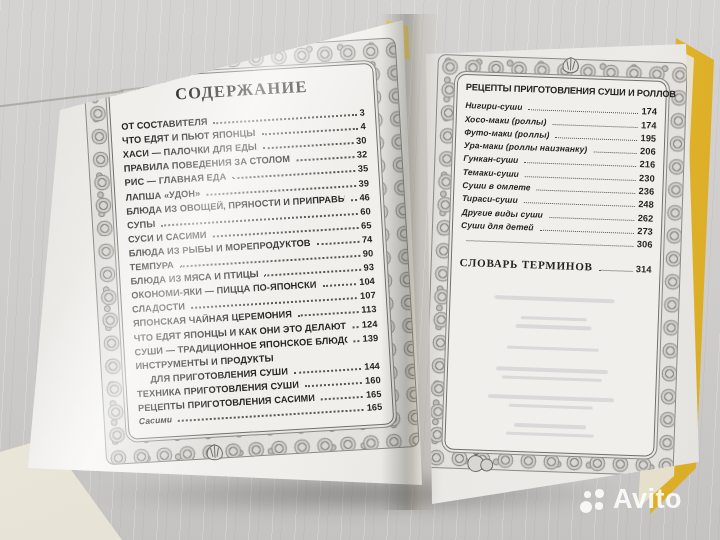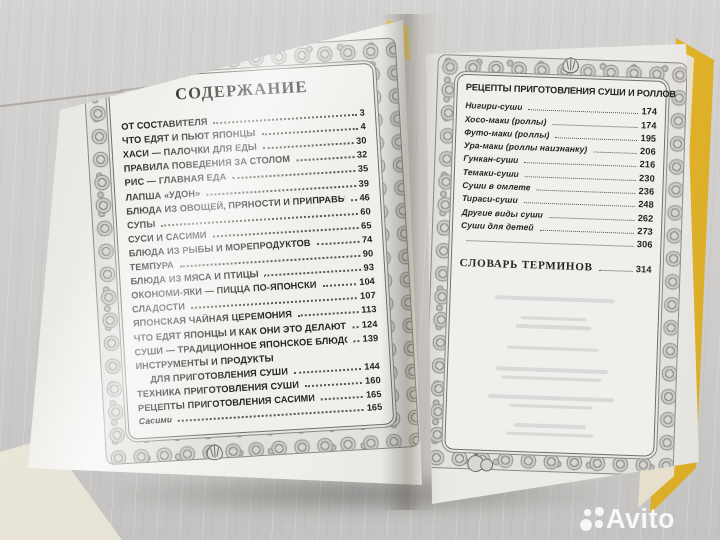--- a/index.html
+++ b/index.html
@@ -74,21 +74,21 @@
   .show-through{margin-top:26px;opacity:.15;filter:blur(.7px);}
   .st{height:3.5px;background:#5e5e74;border-radius:2px;margin:5px auto;}
   
   .badge{position:absolute;width:25px;height:14px;border:1px solid #5a5955;border-radius:50%;
     background:#f1f0ed;font-size:7px;font-weight:700;color:#3a3935;
     display:flex;align-items:center;justify-content:center;}
   
   .gutter{position:absolute;left:381px;top:14px;width:60px;height:496px;
     background:linear-gradient(90deg,transparent 0%,rgba(70,68,62,.30) 42%,rgba(95,85,60,.28) 52%,rgba(120,110,80,.12) 66%,transparent 100%);}
   
-  .wm{position:absolute;left:580px;top:504px;display:flex;align-items:center;opacity:.88;}
+  .wm{position:absolute;left:580px;top:484px;display:flex;align-items:flex-end;gap:7px;opacity:.88;}
   .wm-dots{position:relative;width:26px;height:26px;}
   .wm-dots i{position:absolute;border-radius:50%;background:#fff;}
   .wm-d1{width:7px;height:7px;left:4px;top:2px;}
   .wm-d2{width:9px;height:9px;left:15px;top:0;}
   .wm-d3{width:12px;height:12px;left:0;top:12px;}
   .wm-d4{width:8px;height:8px;left:15px;top:13px;}
   .wm-text{color:#fff;font-size:27px;font-weight:700;letter-spacing:.5px;}
 </style>
 </head>
 <body>

